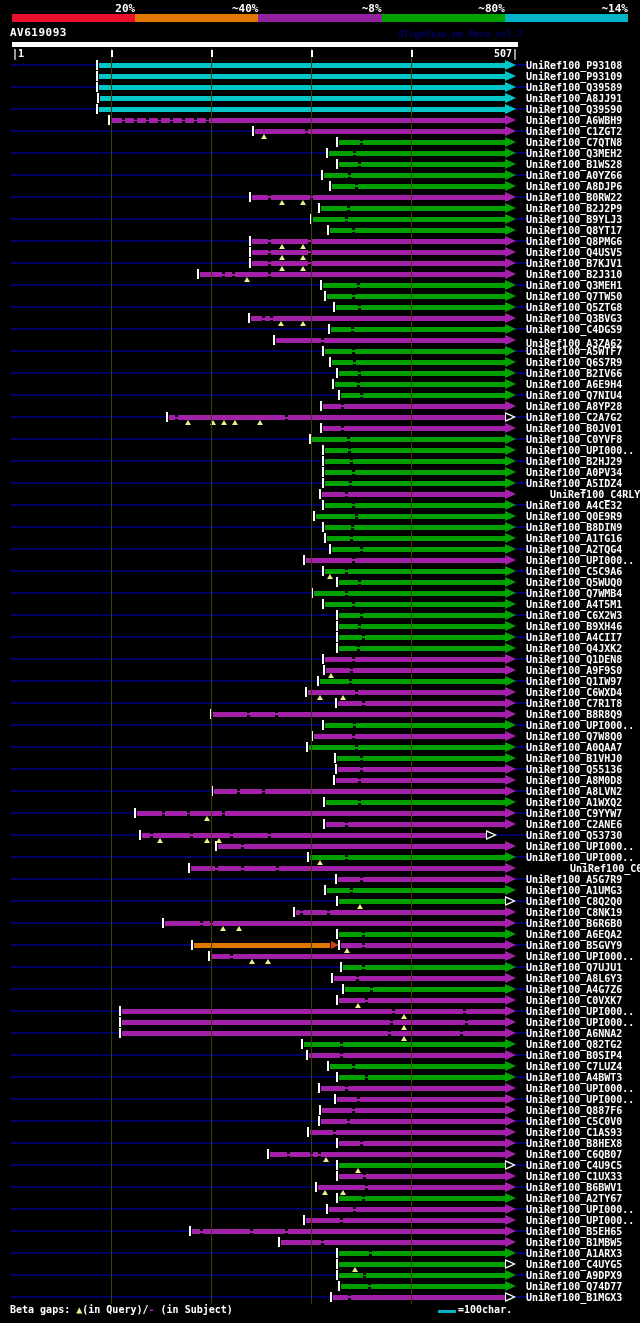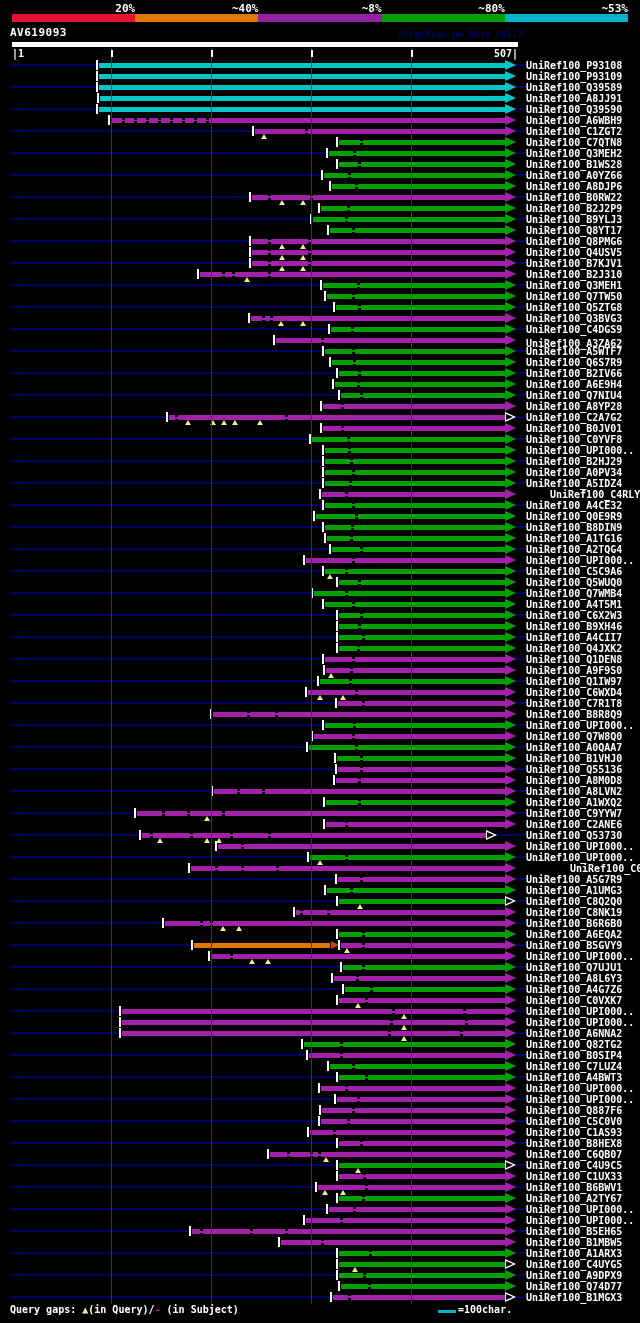--- a/index.html
+++ b/index.html
@@ -36,21 +36,21 @@
       <div class="scale-seg" style="width: 123.2px; background: rgb(224, 120, 0);"></div>
       <div class="scale-seg" style="width: 123.2px; background: rgb(146, 32, 160);"></div>
       <div class="scale-seg" style="width: 123.2px; background: rgb(0, 160, 0);"></div>
       <div class="scale-seg" style="width: 123.2px; background: rgb(0, 180, 200);"></div>
     </div>
   <div id="scale-labels">
       <div class="scale-label mono" style="left: 79.2px;">20%</div>
       <div class="scale-label mono" style="left: 202.4px;">~40%</div>
       <div class="scale-label mono" style="left: 325.6px;">~8%</div>
       <div class="scale-label mono" style="left: 448.8px;">~80%</div>
-      <div class="scale-label mono" style="left: 572px;">~53%</div>
+      <div class="scale-label mono" style="left: 572px;">~14%</div>
     </div>
   <div id="title" class="mono">AV619093</div>
   <div id="version" class="mono">AlignView.pm Beta rel.7</div>
   <div id="querybar"></div>
   <div class="ruler-txt mono" style="left:12px;">|1</div>
   <div class="ruler-txt mono" style="left:490px;width:28px;text-align:right;">507|</div>
   <div id="plot">
       <div style="position: absolute; left: 0px; top: 0px;">
         <div class="baseline" style="left: 10px; width: 520px; top: 64px;"></div>
         <div class="stick" style="left: 96px; top: 60px;"></div>
@@ -969,21 +969,21 @@
         <div class="baseline" style="left: 10px; width: 520px; top: 1296px;"></div>
         <div class="stick" style="left: 330px; top: 1292px;"></div>
         <div class="bar" style="left: 333px; width: 172px; top: 1294.5px; background: rgb(163, 32, 168);"></div>
         <div style="position: absolute; width: 3px; height: 5px; top: 1294.5px; left: 348px; background: linear-gradient(rgb(0, 0, 0) 0px, rgb(0, 0, 0) 1.5px, rgb(163, 32, 168) 1.5px, rgb(163, 32, 168) 3.5px, rgb(0, 0, 0) 3.5px, rgb(0, 0, 0) 5px);"></div>
         <div class="arrow" style="left: 505px; top: 1291.5px; border-left: 11px solid rgb(255, 255, 255);"></div>
         <div style="position: absolute; width: 0px; height: 0px; left: 506px; top: 1293.5px; border-top: 3.5px solid transparent; border-bottom: 3.5px solid transparent; border-left: 7px solid rgb(0, 0, 0);"></div>
         <div class="row-label mono" style="left: 526px; top: 1292px;">UniRef100_B1MGX3</div>
       </div>
     </div>
   <div id="footer" class="mono">
-    <span>Query gaps: </span><span style="color:#eded8c;">▲</span><span>(in Query)/</span><span style="color:#a320a8;">-</span><span> (in Subject)</span>
+    <span>Beta gaps: </span><span style="color:#eded8c;">▲</span><span>(in Query)/</span><span style="color:#a320a8;">-</span><span> (in Subject)</span>
   </div>
   <div id="legend-line"></div>
   <div id="legend-text" class="mono">=100char.</div>
 <div class="grid" style="left: 111px;"></div>
     <div class="rtick" style="left: 111px;"></div>
     <div class="grid" style="left: 211px;"></div>
     <div class="rtick" style="left: 211px;"></div>
     <div class="grid" style="left: 311px;"></div>
     <div class="rtick" style="left: 311px;"></div>
     <div class="grid" style="left: 411px;"></div>

